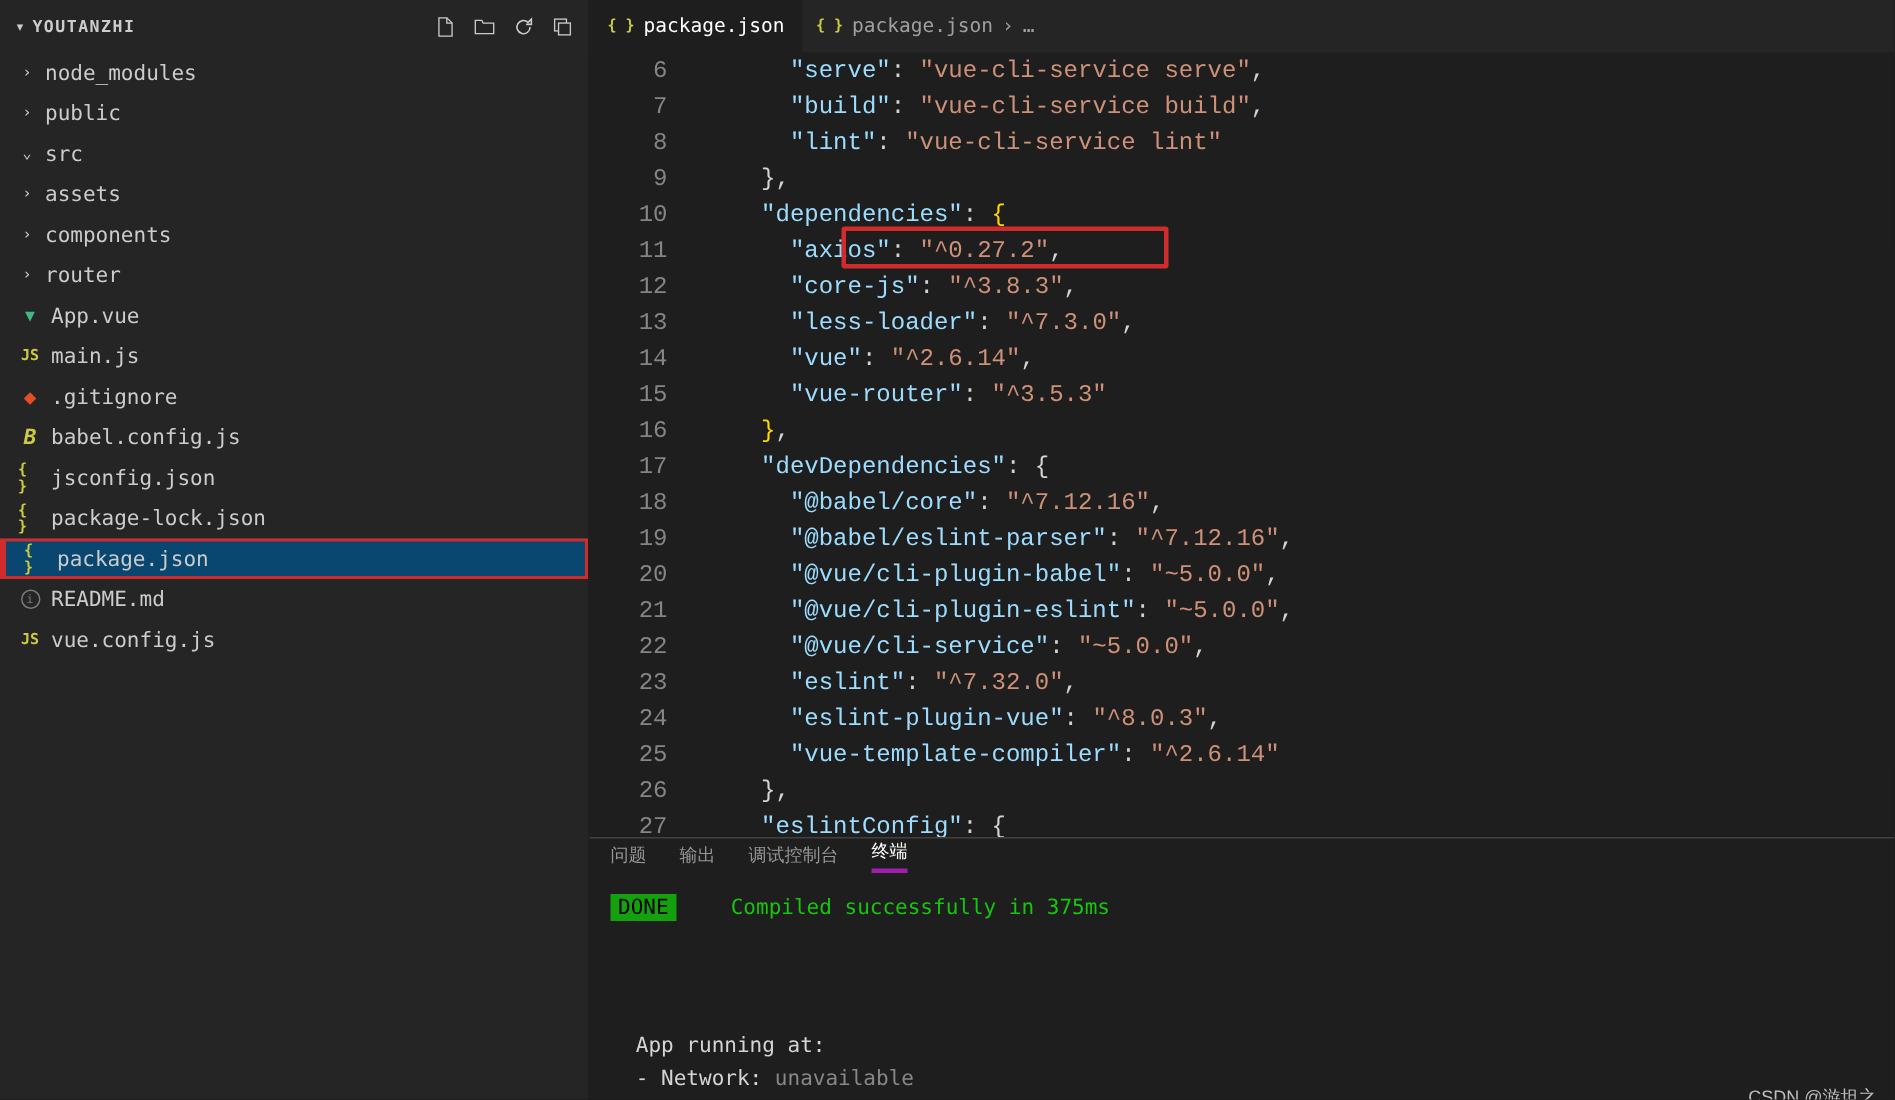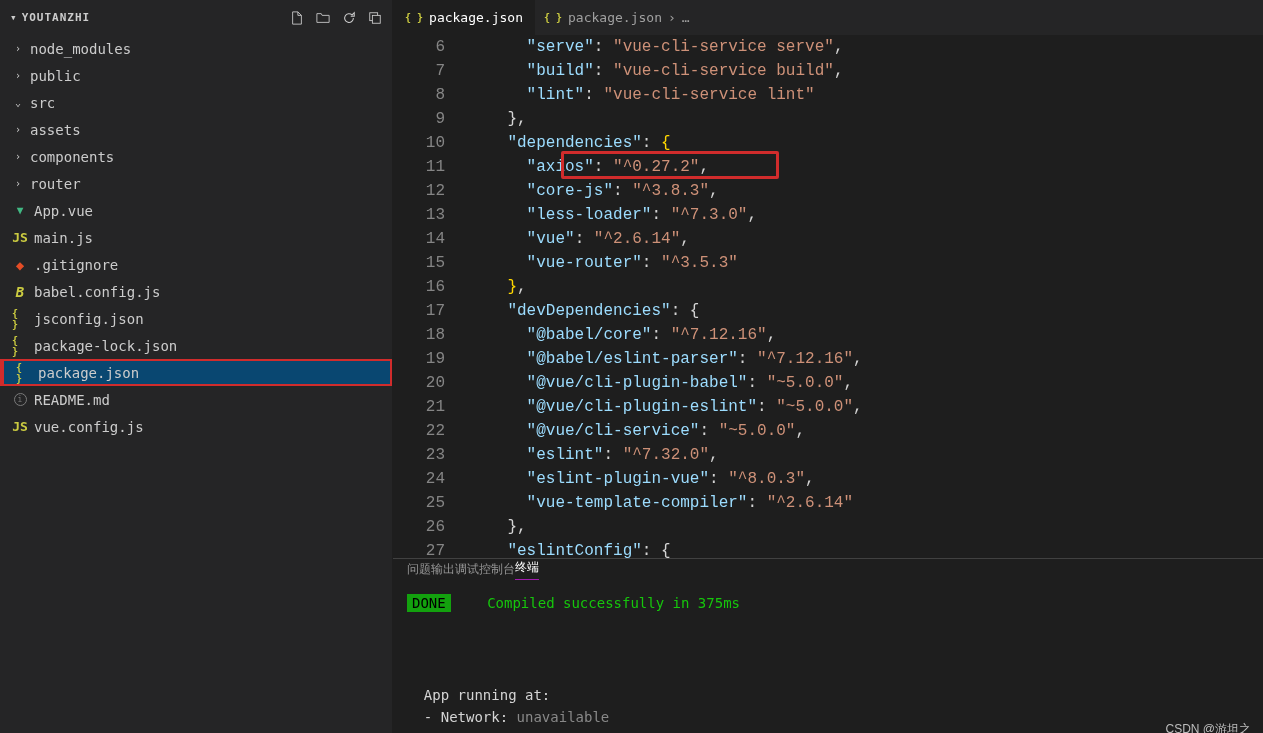--- a/index.html
+++ b/index.html
@@ -27,21 +27,21 @@
 .tree .item {
   height:27px; display:flex; align-items:center; gap:6px;
   padding-left:12px; cursor:pointer; font-size:14px; color:#ccc;
 }
 .tree .item.selected { background:#094771; border:2px solid #d12c2c; border-left:4px solid #d12c2c; }
 .tree .chevron { width:12px; display:inline-block; text-align:center; color:#ccc; font-size:10px; }
 .tree .icon { width:16px; display:inline-flex; align-items:center; justify-content:center; }
 .tree .label { white-space:nowrap; }
 .indent-0 { padding-left:15px; }
 .indent-1 { padding-left:28px; }
-.icon-js { color:#cbcb41; font-size:13px; font-weight:700; }
+.icon-js { color:#cbcb41; font-size:10px; font-weight:700; }
 .icon-vue { color:#41b883; font-size:11px; }
 .icon-json { color:#cbcb41; font-size:10px; font-weight:700; }
 .icon-git { color:#e44d26; }
 .icon-babel { color:#cbcb41; font-style:italic; font-weight:700; }
 .icon-info { color:#7a7a7a; border:1px solid #7a7a7a; border-radius:50%; width:13px; height:13px; font-size:8px; display:inline-flex; align-items:center; justify-content:center; }
 
 .main { flex:1; display:flex; flex-direction:column; height:733px; background:#1e1e1e; }
 .tabs {
   height:35px; background:#252526; display:flex; align-items:center;
 }
@@ -70,25 +70,25 @@
 .annotation-box {
   position:absolute; border:3px solid #d12c2c; border-radius:2px;
   pointer-events:none;
 }
 
 .panel {
   height:175px; border-top:1px solid #414141; background:#1e1e1e;
   display:flex; flex-direction:column;
 }
 .panel-tabs {
-  height:33px; display:flex; align-items:center; padding:0 14px;
+  height:33px; display:flex; align-items:center; gap:22px; padding:0 14px;
   font-size:12px; color:#969696;font-family:Liberation Serif, serif;
 }
 .panel-tabs .ptab { cursor:pointer; }
-.panel-tabs .ptab.active { color:#fff; border-bottom:1px solid #a21caf; padding-bottom:3px; }
+.panel-tabs .ptab.active { color:#fff; border-bottom:3px solid #a21caf; padding-bottom:3px; }
 .terminal {
   flex:1; padding:12px 14px; font-family:Consolas,monospace; font-size:14px; line-height:22px;
   color:#d4d4d4; position:relative;
 }
 .badge-done {
   background:#13a10e; color:#000; padding:1px 5px; font-weight:400;margin-top:39px;
 }
 .t-green { color:#16c60c;padding-left:28px; }
 .t-url { color:#1b9fef; }
 .watermark {

